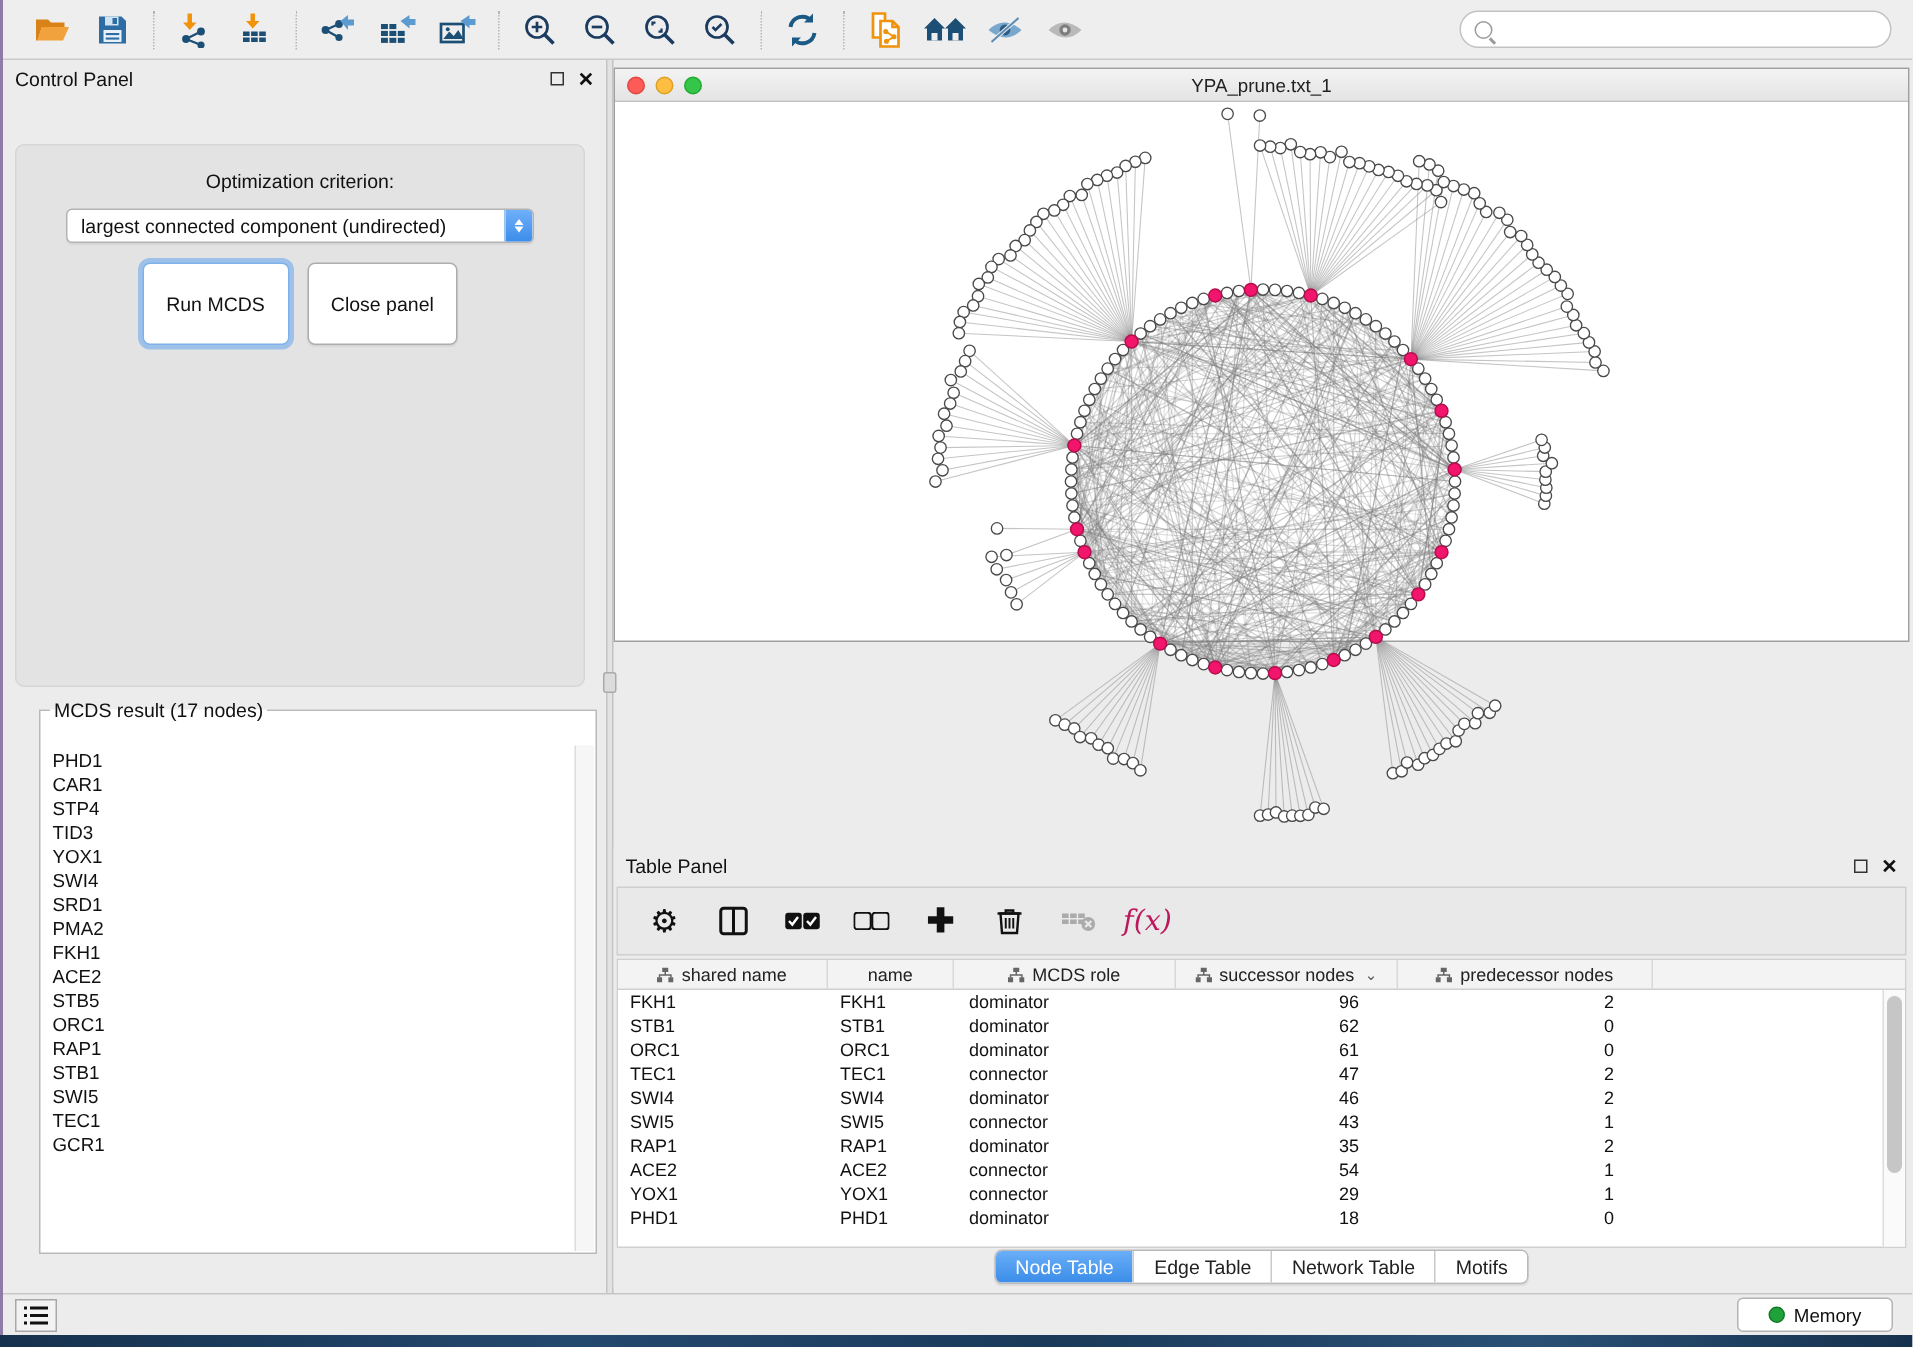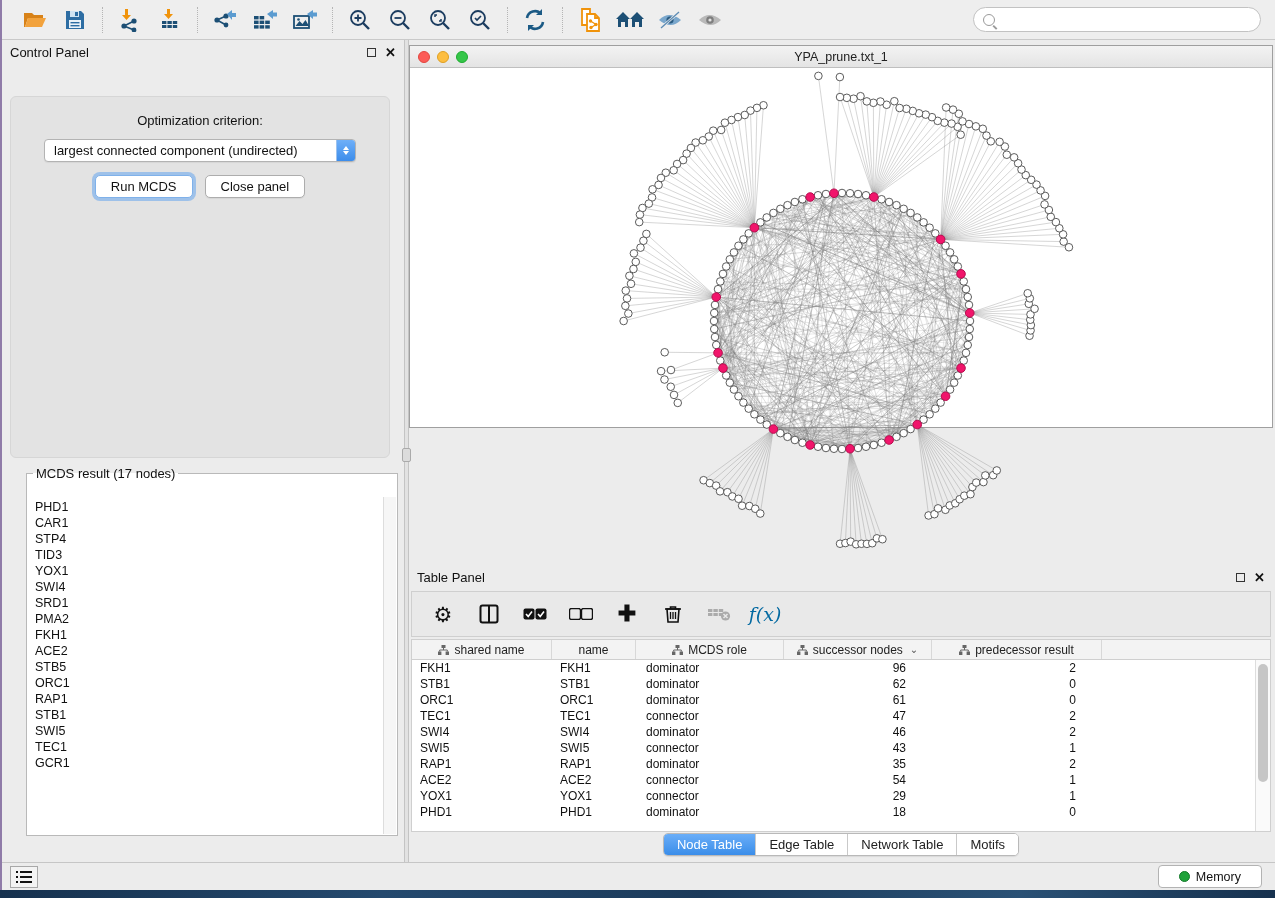--- a/index.html
+++ b/index.html
@@ -48,21 +48,21 @@
   .select-row { display:flex; justify-content:center; margin-top:11px; }
   .mac-select { width:312px; height:23px; background:#fff; border:1px solid #b3b3b3; border-radius:4px;
     display:flex; align-items:center; overflow:hidden; box-shadow:0 1px 1px rgba(0,0,0,.06); }
   .mac-select .sel-text { flex:1; padding-left:9px; font-size:13px; color:#111; white-space:nowrap; }
   .spin { width:19px; height:23px; background:linear-gradient(#71b1f9,#3a8bea); display:flex; flex-direction:column;
     align-items:center; justify-content:center; gap:1px; border-left:1px solid #9cc2ef; }
   .spin i { width:0; height:0; border-left:3.5px solid transparent; border-right:3.5px solid transparent; }
   .spin .up { border-bottom:4px solid #fff; }
   .spin .dn { border-top:4px solid #fff; }
   .btn-row { display:flex; justify-content:center; gap:12px; margin-top:13px; }
-  .mac-btn { background:#fff; border:1px solid #adadad; border-radius:5px; padding:3px 15px; font-size:13px; color:#111;
+  .mac-btn { background:#fff; border:1px solid #adadad; border-radius:5px; padding:19px 15px; font-size:13px; color:#111;
     box-shadow:0 1px 1px rgba(0,0,0,.06); }
   .mac-btn.focused { border-color:#7fb1ea; box-shadow:0 0 0 3px rgba(90,160,240,.5); }
 
   fieldset.result-box { position:absolute; left:24px; top:426px; width:372px; height:370px; background:#fff;
     border:1px solid #b9b9b9; padding:2px 0 0 0; }
   fieldset.result-box legend { font-size:13px; color:#111; margin-left:6px; padding:0 3px; }
   .mcds-scroll { position:absolute; left:1px; top:16px; right:14px; bottom:1px; overflow:hidden; padding:2px 0 0 7px; }
   .mcds-item { font-size:12.5px; line-height:16px; color:#111; }
   .mcds-track { position:absolute; top:16px; right:1px; bottom:1px; width:13px; background:#f6f6f6; border-left:1px solid #ddd; }
 
@@ -83,21 +83,21 @@
   .net-title { position:absolute; left:0; right:0; text-align:center; font-size:12.5px; color:#222; }
   .net-canvas { position:absolute; left:0; top:23px; width:862px; height:490px; }
 
   
   .table-panel { position:absolute; left:409px; top:565px; width:864px; height:293px; background:#ececec; }
   .tp-toolbar { position:absolute; left:2px; top:26px; width:860px; height:46px; background:#e9e9e9;
     border:1px solid #cfcfcf; display:flex; align-items:center; gap:20px; padding-left:18px; }
   .tpbtn { display:flex; align-items:center; justify-content:center; width:26px; height:30px; }
   .gear-glyph { font-size:21px; color:#111; line-height:1; }
   .plus-glyph { font-size:22px; font-weight:bold; color:#111; line-height:1; }
-  .fx-glyph { font-family:"DejaVu Serif", serif; font-style:italic; font-size:19px; color:#0369a1; }
+  .fx-glyph { font-family:"DejaVu Serif", serif; font-style:italic; font-size:19px; color:#be185d; }
 
   .node-table { position:absolute; left:2px; top:74px; width:860px; height:193px; background:#fff; border:1px solid #cfcfcf; }
   .nt-header { display:flex; height:20px; background:#f3f3f3; border-bottom:1px solid #cfcfcf; }
   .nt-hcell { display:flex; align-items:center; justify-content:center; gap:5px; font-size:12px; color:#222;
     border-right:1px solid #d8d8d8; position:relative; }
   .sitemap { width:11px; height:10px; flex:0 0 auto; }
   .chev { font-size:10px; color:#555; margin-left:2px; }
   .nt-body { position:absolute; left:0; top:20px; right:15px; bottom:0; overflow:hidden; }
   .nt-row { display:flex; height:16px; }
   .nt-cell { font-size:12px; color:#111; line-height:16px; white-space:nowrap; }
@@ -1367,21 +1367,21 @@
           <span>successor nodes</span>
           <span class="chev">⌄</span>
         </div>
         <div class="nt-hcell h4">
           <svg class="sitemap" viewBox="0 0 11 10">
               <rect x="3.5" y="0" width="4" height="3" fill="#666"></rect>
               <rect x="0" y="6.5" width="3.4" height="3.5" fill="#666"></rect>
               <rect x="7.6" y="6.5" width="3.4" height="3.5" fill="#666"></rect>
               <path d="M5.5 3v2M1.7 6.5V5h7.6v1.5" stroke="#666" fill="none"></path>
             </svg>
-          <span>predecessor result</span>
+          <span>predecessor nodes</span>
         </div>
         <div class="nt-hcell h-fill"></div>
       </div>
       <div class="nt-body">
           <div class="nt-row">
             <div class="nt-cell c0">FKH1</div>
             <div class="nt-cell c1">FKH1</div>
             <div class="nt-cell c2">dominator</div>
             <div class="nt-cell c3">96</div>
             <div class="nt-cell c4">2</div>

